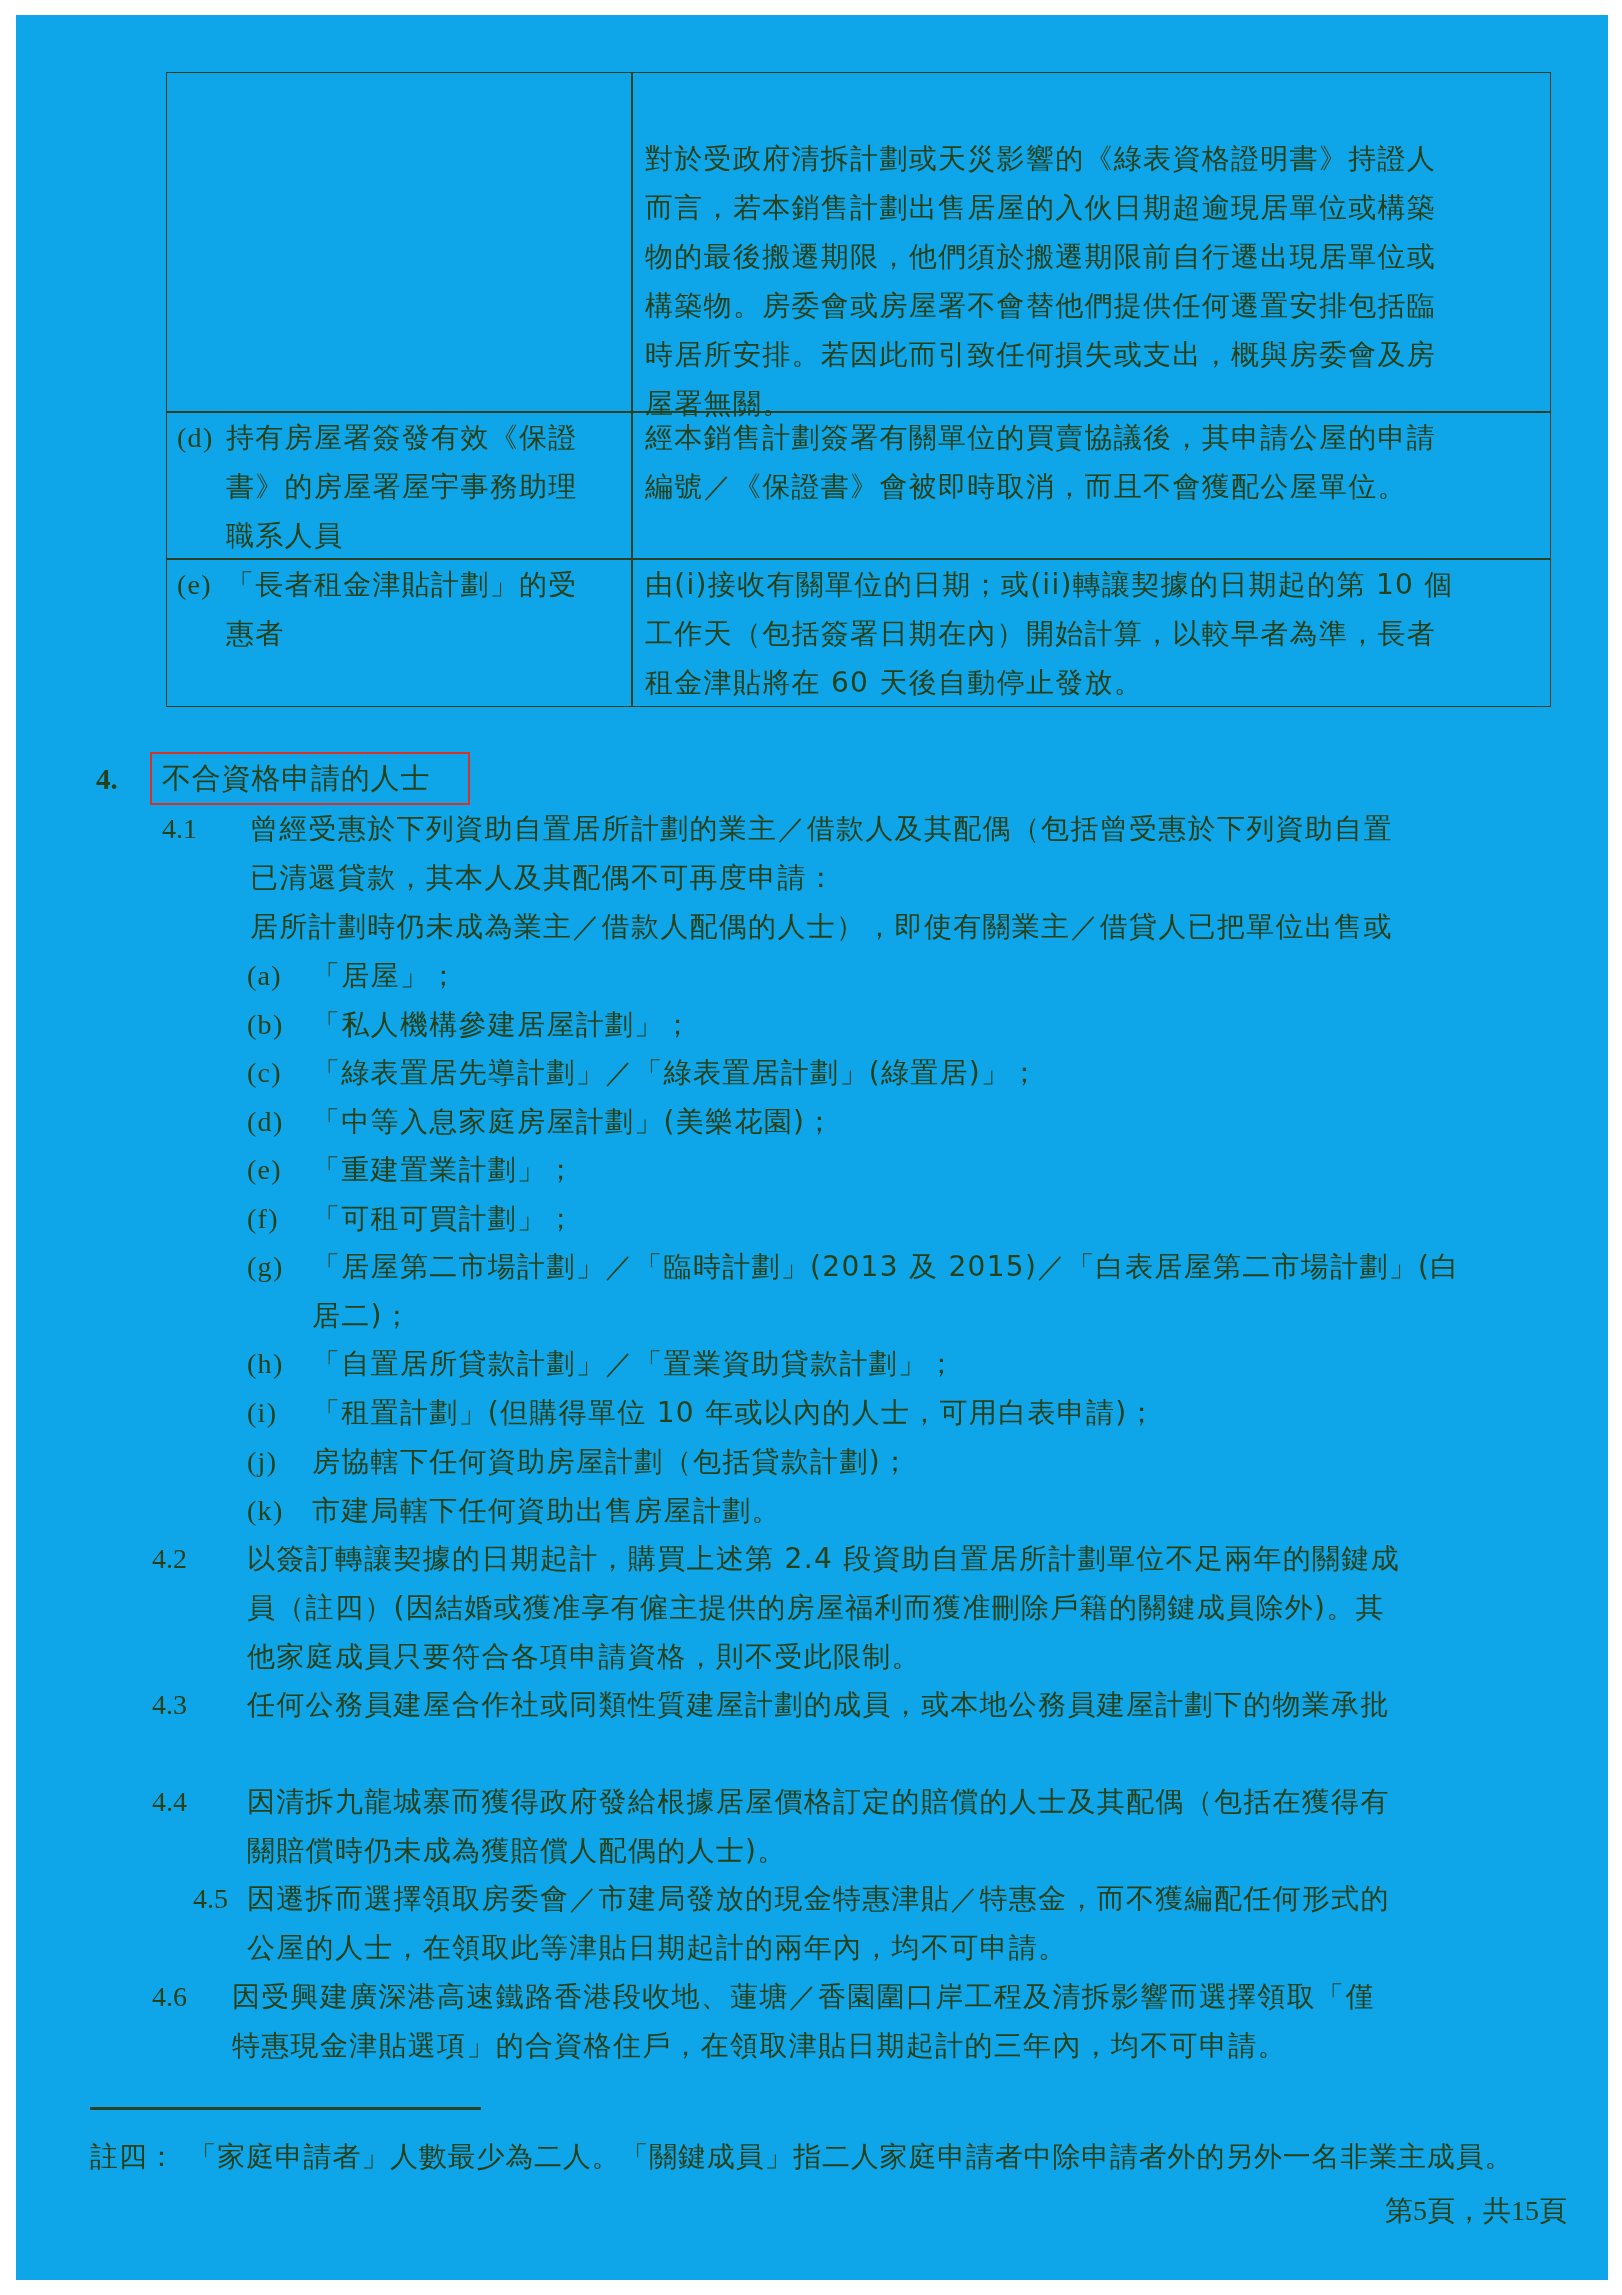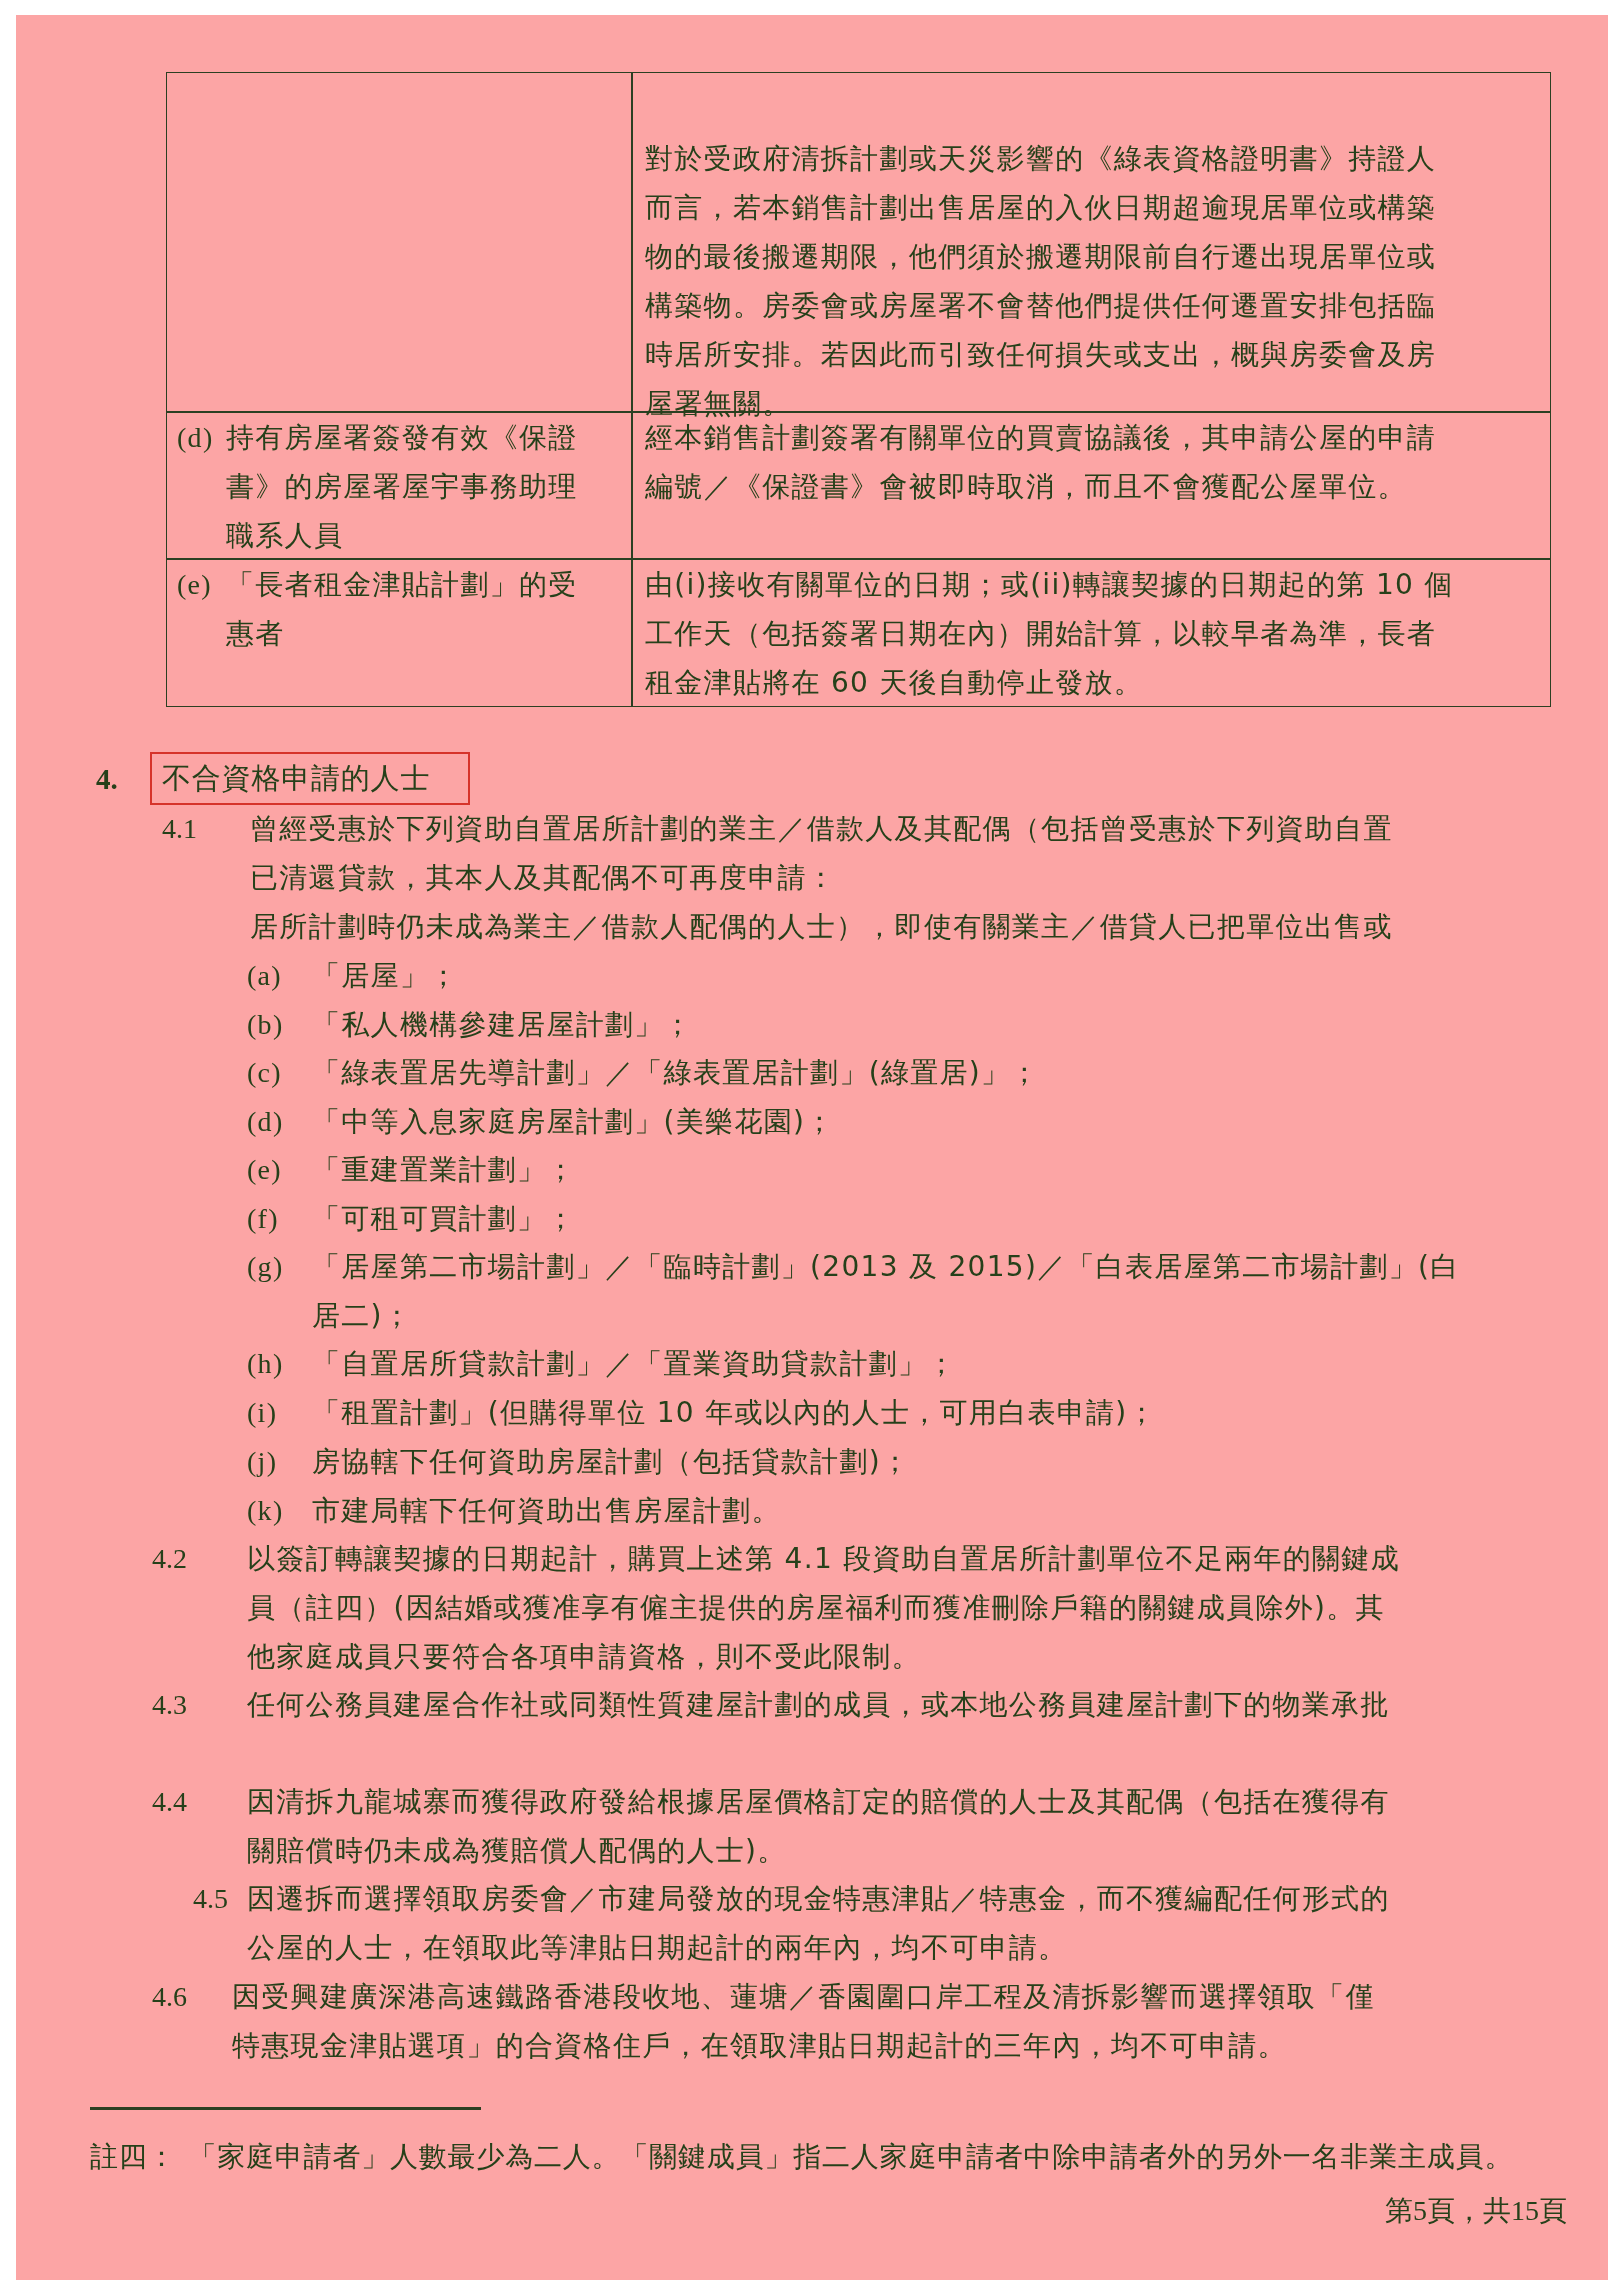--- a/index.html
+++ b/index.html
@@ -3,21 +3,21 @@
 <meta charset="utf-8">
 <style>
   html, body { margin:0; padding:0; }
   body {
     width:1623px; height:2295px; background:#ffffff; position:relative; overflow:hidden;
     font-family: "DejaVu Sans", "Liberation Sans", sans-serif;
     color:#26401a;
   }
   .page {
     position:absolute; left:16px; top:15px; width:1592px; height:2265px;
-    background:#fca5a5;
+    background:#0ea5e9;
   }
   
   .tbl {
     position:absolute; left:150px; top:57px; width:1385px; height:635px;
     border:1.7px solid #2b3f22; box-sizing:border-box;
   }
   .tbl .vline { position:absolute; left:464px; top:0; bottom:0; width:1.7px; background:#2b3f22; }
   .tbl .hline { position:absolute; left:0; right:0; height:1.7px; background:#2b3f22; }
   .cell-text {
     position:absolute; font-size:28px; line-height:49px; letter-spacing:1.3px;
@@ -148,21 +148,21 @@
     <span class="lab">(j)</span>
     <span class="txt">房協轄下任何資助房屋計劃（包括貸款計劃)；</span>
   </div>
   <div class="sub" style="left:231px; top:1471px;">
     <span class="lab">(k)</span>
     <span class="txt">市建局轄下任何資助出售房屋計劃。</span>
   </div>
 
   <div class="pnum" style="left:136px; top:1519px;">4.2</div>
   <div class="para" style="left:231px; top:1519px; width:1302px;">
-    <div>以簽訂轉讓契據的日期起計，購買上述第 4.1 段資助自置居所計劃單位不足兩年的關鍵成</div>
+    <div>以簽訂轉讓契據的日期起計，購買上述第 2.4 段資助自置居所計劃單位不足兩年的關鍵成</div>
     <div>員（註四）(因結婚或獲准享有僱主提供的房屋福利而獲准刪除戶籍的關鍵成員除外)。其</div>
     <div>他家庭成員只要符合各項申請資格，則不受此限制。</div>
   </div>
 
   <div class="pnum" style="left:136px; top:1665px;">4.3</div>
   <div class="para" style="left:231px; top:1665px; width:1302px;">
     <div>任何公務員建屋合作社或同類性質建屋計劃的成員，或本地公務員建屋計劃下的物業承批</div>
   </div>
 
   <div class="pnum" style="left:136px; top:1762px;">4.4</div>

